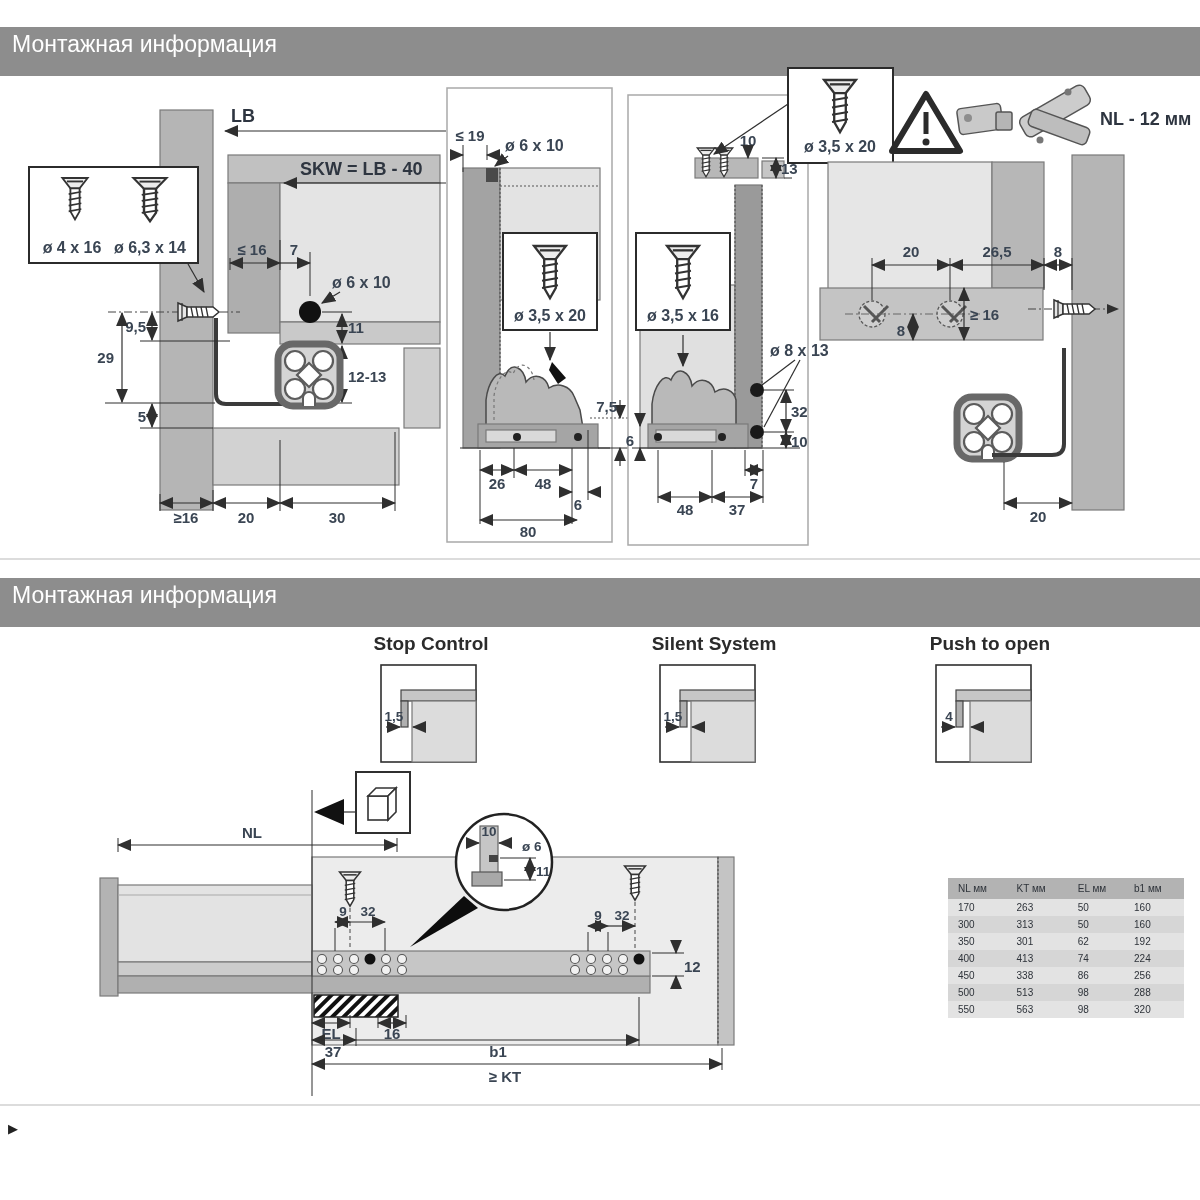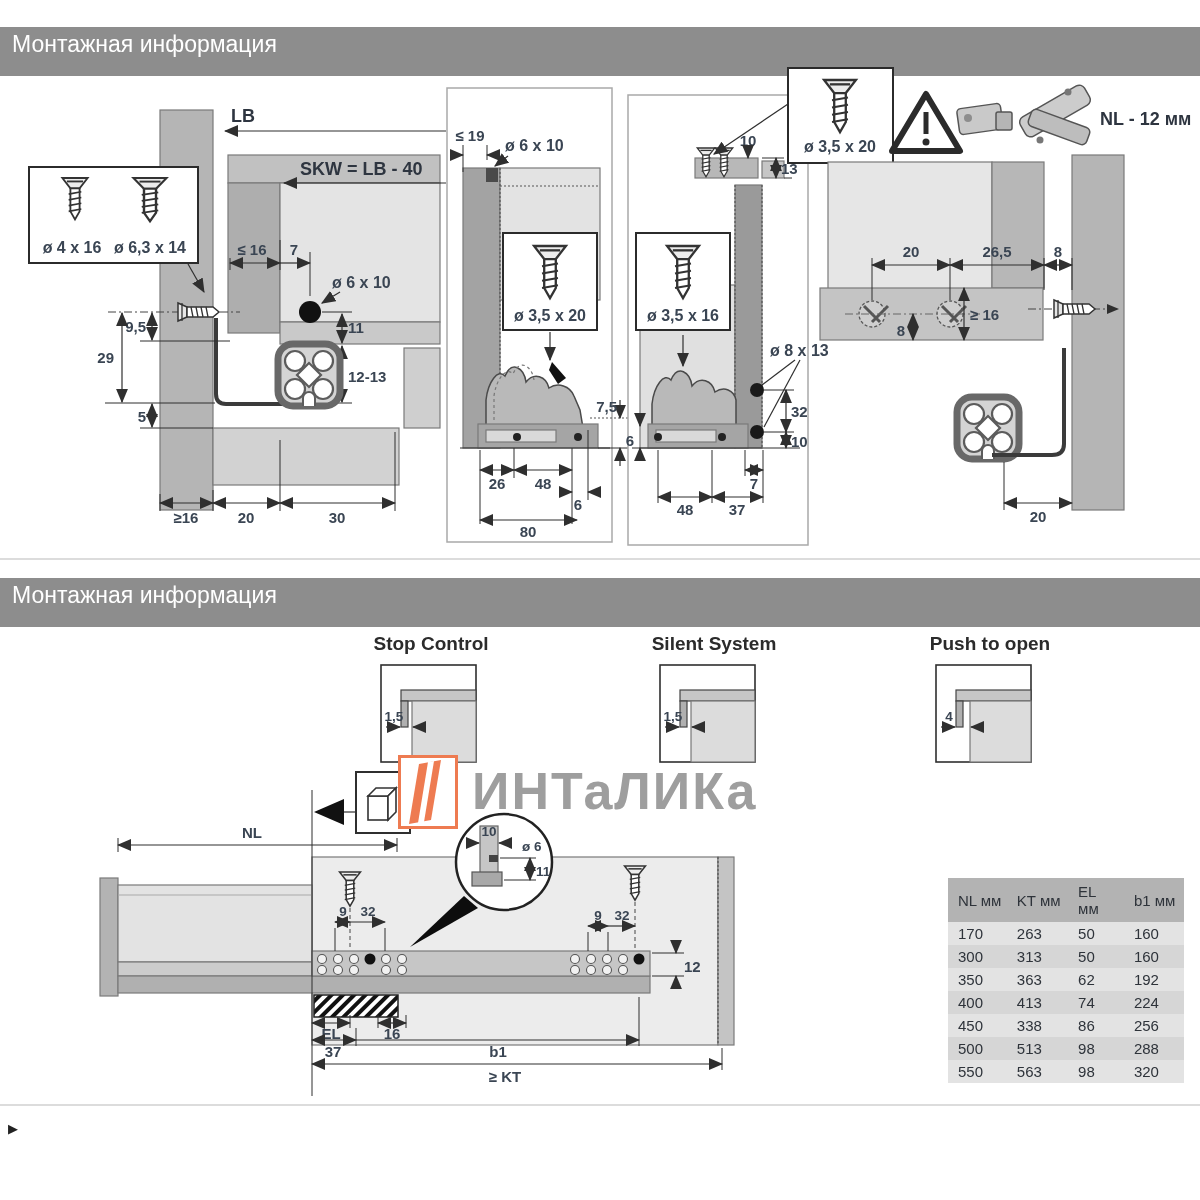--- a/index.html
+++ b/index.html
@@ -16,21 +16,21 @@
   .bx{font-size:16px;font-weight:700;fill:#3a4553;}
   .vt{font-size:19px;font-weight:600;fill:#2b2b2b;}
   .x{stroke:#2f2f2f;stroke-width:1;}
   .dl{stroke:#2f2f2f;stroke-width:1.2;fill:none;}
   .dot{stroke:#555;stroke-width:1.2;stroke-dasharray:2 2;fill:none;}
   .pan{stroke:#7a7a7a;stroke-width:1.2;}
   .wm{position:absolute;left:398px;top:755px;display:flex;align-items:flex-start;z-index:4;}
   .wm-box{width:54px;height:68px;border:3px solid #ee7b51;margin-right:14px;background:#fff;}
   .wm-text{font-weight:700;font-size:52px;color:#9e9e9e;letter-spacing:2px;line-height:72px;}
   .spec-table{position:absolute;left:948px;top:878px;width:236px;z-index:2;}
-  .spec-table table{border-collapse:collapse;width:100%;font-size:15px;color:#2e333a;padding-left:8px;}
+  .spec-table table{border-collapse:collapse;width:100%;font-size:10px;color:#2e333a;padding-left:8px;}
   .spec-table th{background:#b3b3b3;text-align:left;font-weight:400;padding:5px 4px 5px 10px;}
   .spec-table td{padding:3px 4px 3px 10px;}
   .spec-table tbody tr:nth-child(odd) td{background:#e3e3e3;}
   .spec-table tbody tr:nth-child(even) td{background:#d6d6d6;}
   .footer{position:absolute;left:8px;top:1116px;width:1150px;display:flex;z-index:2;}
   .footer .blt{font-size:13px;color:#222;margin:5px 10px 0 0;}
   .footer .txt{font-size:17.5px;color:#1d1d1d;line-height:1.55;}
 </style>
 </head>
 <body>
@@ -483,29 +483,20 @@
       <text class="dim" x="392" y="1039" text-anchor="middle">16</text>
       <line x1="312" y1="1040" x2="356" y2="1040" class="dl" marker-start="url(#a2)" marker-end="url(#a2)"></line>
       <line x1="356" y1="1040" x2="639" y2="1040" class="dl" marker-end="url(#a2)"></line>
       <text class="dim" x="333" y="1057" text-anchor="middle">37</text>
       <text class="dim" x="498" y="1057" text-anchor="middle">b1</text>
       <line x1="312" y1="1064" x2="722" y2="1064" class="dl" marker-start="url(#a2)" marker-end="url(#a2)"></line>
       <text class="dim" x="505" y="1082" text-anchor="middle">≥ KT</text>
     </g>
   </svg>
 
-  <div class="wm">
-    <div class="wm-box">
-      <svg width="54" height="68" style="position:static">
-        <polygon points="18,6 40,2 30,62 8,66" fill="#ee7b51"></polygon>
-        <polygon points="27,4 33,3 23,64 17,65" fill="#fff"></polygon>
-      </svg>
-    </div>
-    <div class="wm-text">ИНТаЛИКа</div>
-  </div>
 
   <div class="spec-table">
     <table>
       <thead>
         <tr>
           <th style="width:58px">NL мм</th>
           <th style="width:62px">KT мм</th>
           <th style="width:56px">EL мм</th>
           <th style="width:60px">b1 мм</th>
         </tr>
@@ -518,21 +509,21 @@
             <td>160</td>
           </tr>
           <tr>
             <td>300</td>
             <td>313</td>
             <td>50</td>
             <td>160</td>
           </tr>
           <tr>
             <td>350</td>
-            <td>363</td>
+            <td>301</td>
             <td>62</td>
             <td>192</td>
           </tr>
           <tr>
             <td>400</td>
             <td>413</td>
             <td>74</td>
             <td>224</td>
           </tr>
           <tr>

